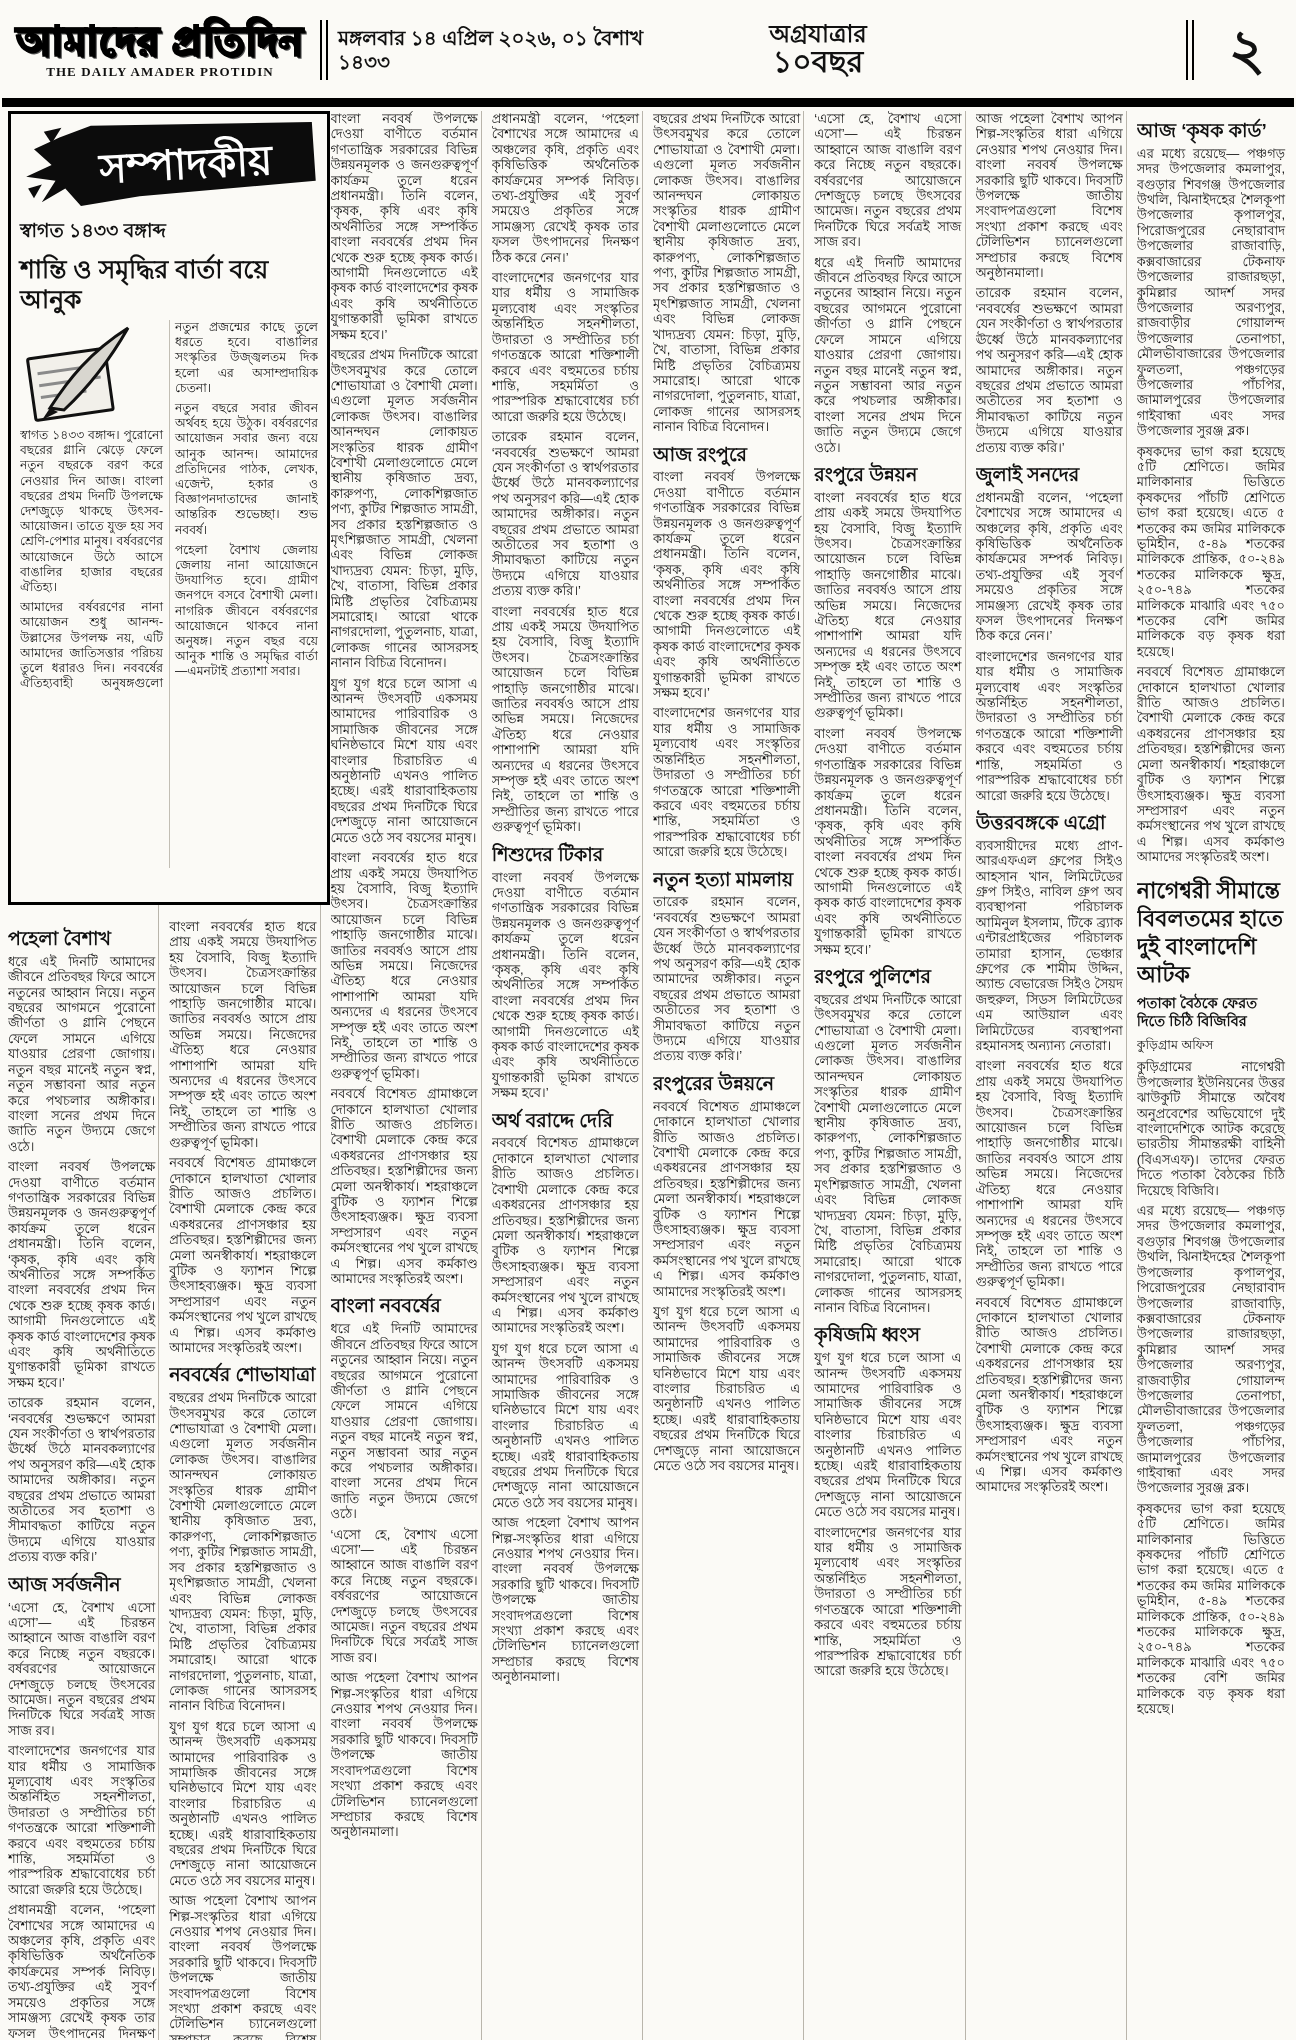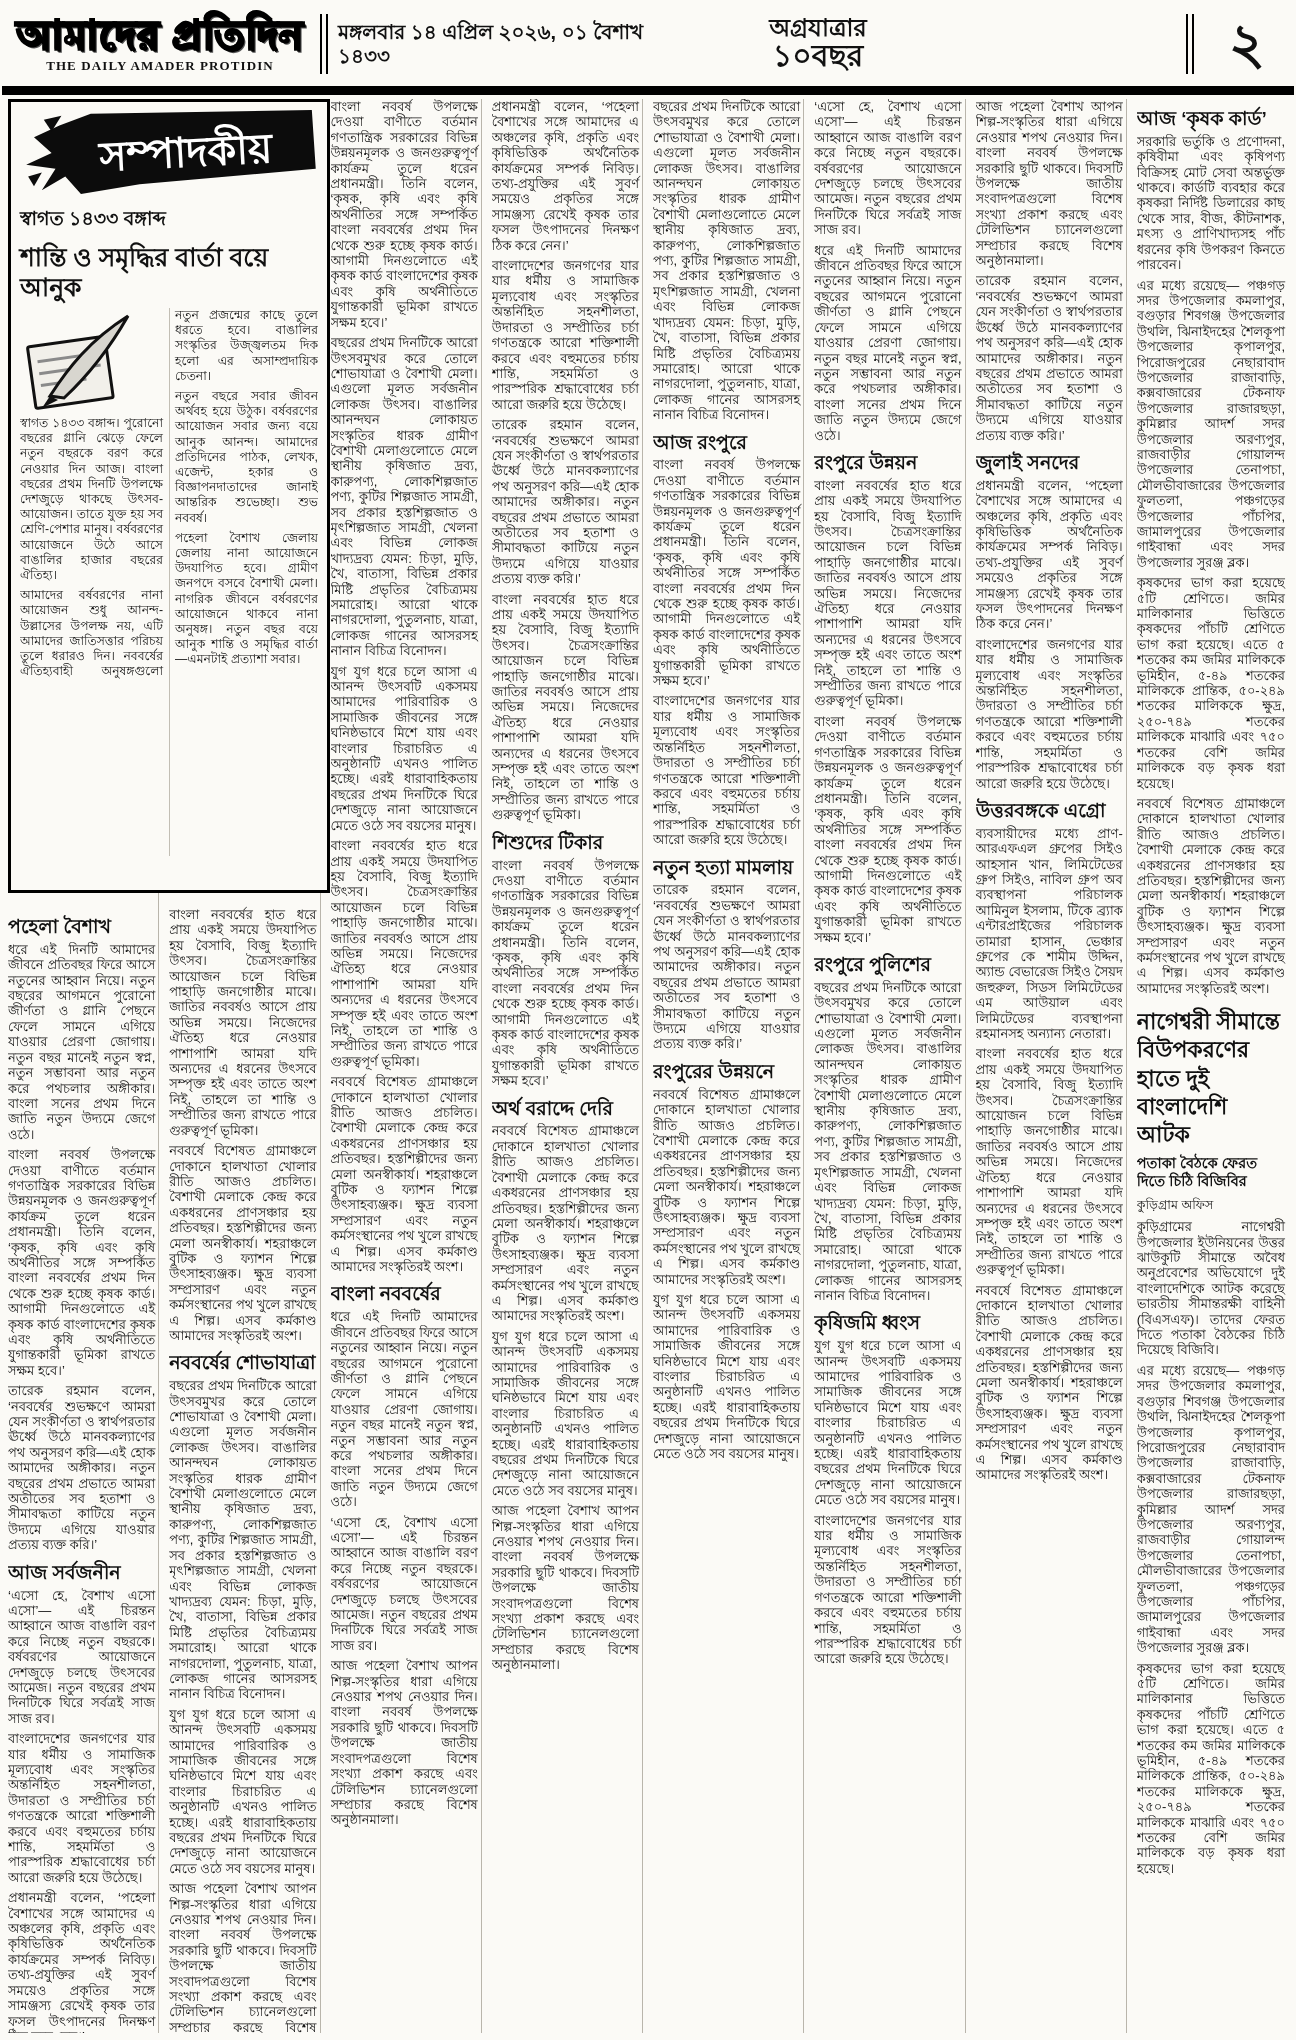--- a/index.html
+++ b/index.html
@@ -4,21 +4,21 @@
 <style>
   html,body{margin:0;padding:0;}
   body{
     width:1296px;height:2040px;overflow:hidden;
     background:#fbfaf6;color:#111;
     font-family:"Liberation Sans", sans-serif;
     position:relative;
   }
   
   .header{
-    height:86px;display:flex;align-items:center;
+    height:98px;display:flex;align-items:center;
     padding:2px 6px 0 10px;box-sizing:border-box;gap:10px;
   }
   .masthead{width:300px;flex:0 0 auto;text-align:center;}
   .masthead .bn{
     font-size:40px;font-weight:bold;line-height:1.05;
     color:#fff;-webkit-text-stroke:2.4px #000;
     text-shadow:2px 2px 0 #000,-1px -1px 0 #000,3px 3px 0 #555;
     letter-spacing:1px;white-space:nowrap;
   }
   .masthead .en{
@@ -192,25 +192,24 @@
         <h3>জুলাই সনদের</h3>
         <p>প্রধানমন্ত্রী বলেন, ‘পহেলা বৈশাখের সঙ্গে আমাদের এ অঞ্চলের কৃষি, প্রকৃতি এবং কৃষিভিত্তিক অর্থনৈতিক কার্যক্রমের সম্পর্ক নিবিড়। তথ্য-প্রযুক্তির এই সুবর্ণ সময়েও প্রকৃতির সঙ্গে সামঞ্জস্য রেখেই কৃষক তার ফসল উৎপাদনের দিনক্ষণ ঠিক করে নেন।’</p>
         <p>বাংলাদেশের জনগণের যার যার ধর্মীয় ও সামাজিক মূল্যবোধ এবং সংস্কৃতির অন্তর্নিহিত সহনশীলতা, উদারতা ও সম্প্রীতির চর্চা গণতন্ত্রকে আরো শক্তিশালী করবে এবং বহুমতের চর্চায় শান্তি, সহমর্মিতা ও পারস্পরিক শ্রদ্ধাবোধের চর্চা আরো জরুরি হয়ে উঠেছে।</p>
         <h3>উত্তরবঙ্গকে এগ্রো</h3>
         <p>ব্যবসায়ীদের মধ্যে প্রাণ-আরএফএল গ্রুপের সিইও আহসান খান, লিমিটেডের গ্রুপ সিইও, নাবিল গ্রুপ অব ব্যবস্থাপনা পরিচালক আমিনুল ইসলাম, টিকে ব্র্যাক এন্টারপ্রাইজের পরিচালক তামারা হাসান, ভেঞ্চার গ্রুপের কে শামীম উদ্দিন, অ্যান্ড বেভারেজ সিইও সৈয়দ জহুরুল, সিডস লিমিটেডের এম আউয়াল এবং লিমিটেডের ব্যবস্থাপনা রহমানসহ অন্যান্য নেতারা।</p>
         <p>বাংলা নববর্ষের হাত ধরে প্রায় একই সময়ে উদযাপিত হয় বৈসাবি, বিজু ইত্যাদি উৎসব। চৈত্রসংক্রান্তির আয়োজন চলে বিভিন্ন পাহাড়ি জনগোষ্ঠীর মাঝে। জাতির নববর্ষও আসে প্রায় অভিন্ন সময়ে। নিজেদের ঐতিহ্য ধরে নেওয়ার পাশাপাশি আমরা যদি অন্যদের এ ধরনের উৎসবে সম্পৃক্ত হই এবং তাতে অংশ নিই, তাহলে তা শান্তি ও সম্প্রীতির জন্য রাখতে পারে গুরুত্বপূর্ণ ভূমিকা।</p>
         <p>নববর্ষে বিশেষত গ্রামাঞ্চলে দোকানে হালখাতা খোলার রীতি আজও প্রচলিত। বৈশাখী মেলাকে কেন্দ্র করে একধরনের প্রাণসঞ্চার হয় প্রতিবছর। হস্তশিল্পীদের জন্য মেলা অনস্বীকার্য। শহরাঞ্চলে বুটিক ও ফ্যাশন শিল্পে উৎসাহব্যঞ্জক। ক্ষুদ্র ব্যবসা সম্প্রসারণ এবং নতুন কর্মসংস্থানের পথ খুলে রাখছে এ শিল্প। এসব কর্মকাণ্ড আমাদের সংস্কৃতিরই অংশ।</p>
       </div>
       <div class="col">
         <h3>আজ ‘কৃষক কার্ড’</h3>
-        <p>সরকারি ভর্তুকি ও প্রণোদনা, কৃষিবীমা এবং কৃষিপণ্য বিক্রিসহ মোট সেবা অন্তর্ভুক্ত থাকবে। কার্ডটি ব্যবহার করে কৃষকরা নির্দিষ্ট ডিলারের কাছ থেকে সার, বীজ, কীটনাশক, মৎস্য ও প্রাণিখাদ্যসহ পাঁচ ধরনের কৃষি উপকরণ কিনতে পারবেন।</p>
         <p>এর মধ্যে রয়েছে— পঞ্চগড় সদর উপজেলার কমলাপুর, বগুড়ার শিবগঞ্জ উপজেলার উথলি, ঝিনাইদহের শৈলকূপা উপজেলার কৃপালপুর, পিরোজপুরের নেছারাবাদ উপজেলার রাজাবাড়ি, কক্সবাজারের টেকনাফ উপজেলার রাজারছড়া, কুমিল্লার আদর্শ সদর উপজেলার অরণ্যপুর, রাজবাড়ীর গোয়ালন্দ উপজেলার তেনাপচা, মৌলভীবাজারের উপজেলার ফুলতলা, পঞ্চগড়ের উপজেলার পাঁচপির, জামালপুরের উপজেলার গাইবান্ধা এবং সদর উপজেলার সুরঞ্জ ব্লক।</p>
         <p>কৃষকদের ভাগ করা হয়েছে ৫টি শ্রেণিতে। জমির মালিকানার ভিত্তিতে কৃষকদের পাঁচটি শ্রেণিতে ভাগ করা হয়েছে। এতে ৫ শতকের কম জমির মালিককে ভূমিহীন, ৫-৪৯ শতকের মালিককে প্রান্তিক, ৫০-২৪৯ শতকের মালিককে ক্ষুদ্র, ২৫০-৭৪৯ শতকের মালিককে মাঝারি এবং ৭৫০ শতকের বেশি জমির মালিককে বড় কৃষক ধরা হয়েছে।</p>
         <p>নববর্ষে বিশেষত গ্রামাঞ্চলে দোকানে হালখাতা খোলার রীতি আজও প্রচলিত। বৈশাখী মেলাকে কেন্দ্র করে একধরনের প্রাণসঞ্চার হয় প্রতিবছর। হস্তশিল্পীদের জন্য মেলা অনস্বীকার্য। শহরাঞ্চলে বুটিক ও ফ্যাশন শিল্পে উৎসাহব্যঞ্জক। ক্ষুদ্র ব্যবসা সম্প্রসারণ এবং নতুন কর্মসংস্থানের পথ খুলে রাখছে এ শিল্প। এসব কর্মকাণ্ড আমাদের সংস্কৃতিরই অংশ।</p>
-        <div class="bigh">নাগেশ্বরী সীমান্তে বিউপকরণের হাতে দুই বাংলাদেশি আটক</div>
+        <div class="bigh">নাগেশ্বরী সীমান্তে বিবলতমের হাতে দুই বাংলাদেশি আটক</div>
         <div class="subh">পতাকা বৈঠকে ফেরত দিতে চিঠি বিজিবির</div>
         <div class="byline">কুড়িগ্রাম অফিস</div>
         <p>কুড়িগ্রামের নাগেশ্বরী উপজেলার ইউনিয়নের উত্তর ঝাউকুটি সীমান্তে অবৈধ অনুপ্রবেশের অভিযোগে দুই বাংলাদেশিকে আটক করেছে ভারতীয় সীমান্তরক্ষী বাহিনী (বিএসএফ)। তাদের ফেরত দিতে পতাকা বৈঠকের চিঠি দিয়েছে বিজিবি।</p>
         <p>এর মধ্যে রয়েছে— পঞ্চগড় সদর উপজেলার কমলাপুর, বগুড়ার শিবগঞ্জ উপজেলার উথলি, ঝিনাইদহের শৈলকূপা উপজেলার কৃপালপুর, পিরোজপুরের নেছারাবাদ উপজেলার রাজাবাড়ি, কক্সবাজারের টেকনাফ উপজেলার রাজারছড়া, কুমিল্লার আদর্শ সদর উপজেলার অরণ্যপুর, রাজবাড়ীর গোয়ালন্দ উপজেলার তেনাপচা, মৌলভীবাজারের উপজেলার ফুলতলা, পঞ্চগড়ের উপজেলার পাঁচপির, জামালপুরের উপজেলার গাইবান্ধা এবং সদর উপজেলার সুরঞ্জ ব্লক।</p>
         <p>কৃষকদের ভাগ করা হয়েছে ৫টি শ্রেণিতে। জমির মালিকানার ভিত্তিতে কৃষকদের পাঁচটি শ্রেণিতে ভাগ করা হয়েছে। এতে ৫ শতকের কম জমির মালিককে ভূমিহীন, ৫-৪৯ শতকের মালিককে প্রান্তিক, ৫০-২৪৯ শতকের মালিককে ক্ষুদ্র, ২৫০-৭৪৯ শতকের মালিককে মাঝারি এবং ৭৫০ শতকের বেশি জমির মালিককে বড় কৃষক ধরা হয়েছে।</p>
       </div>
     </div>
 </div>
 
 </body></html>

